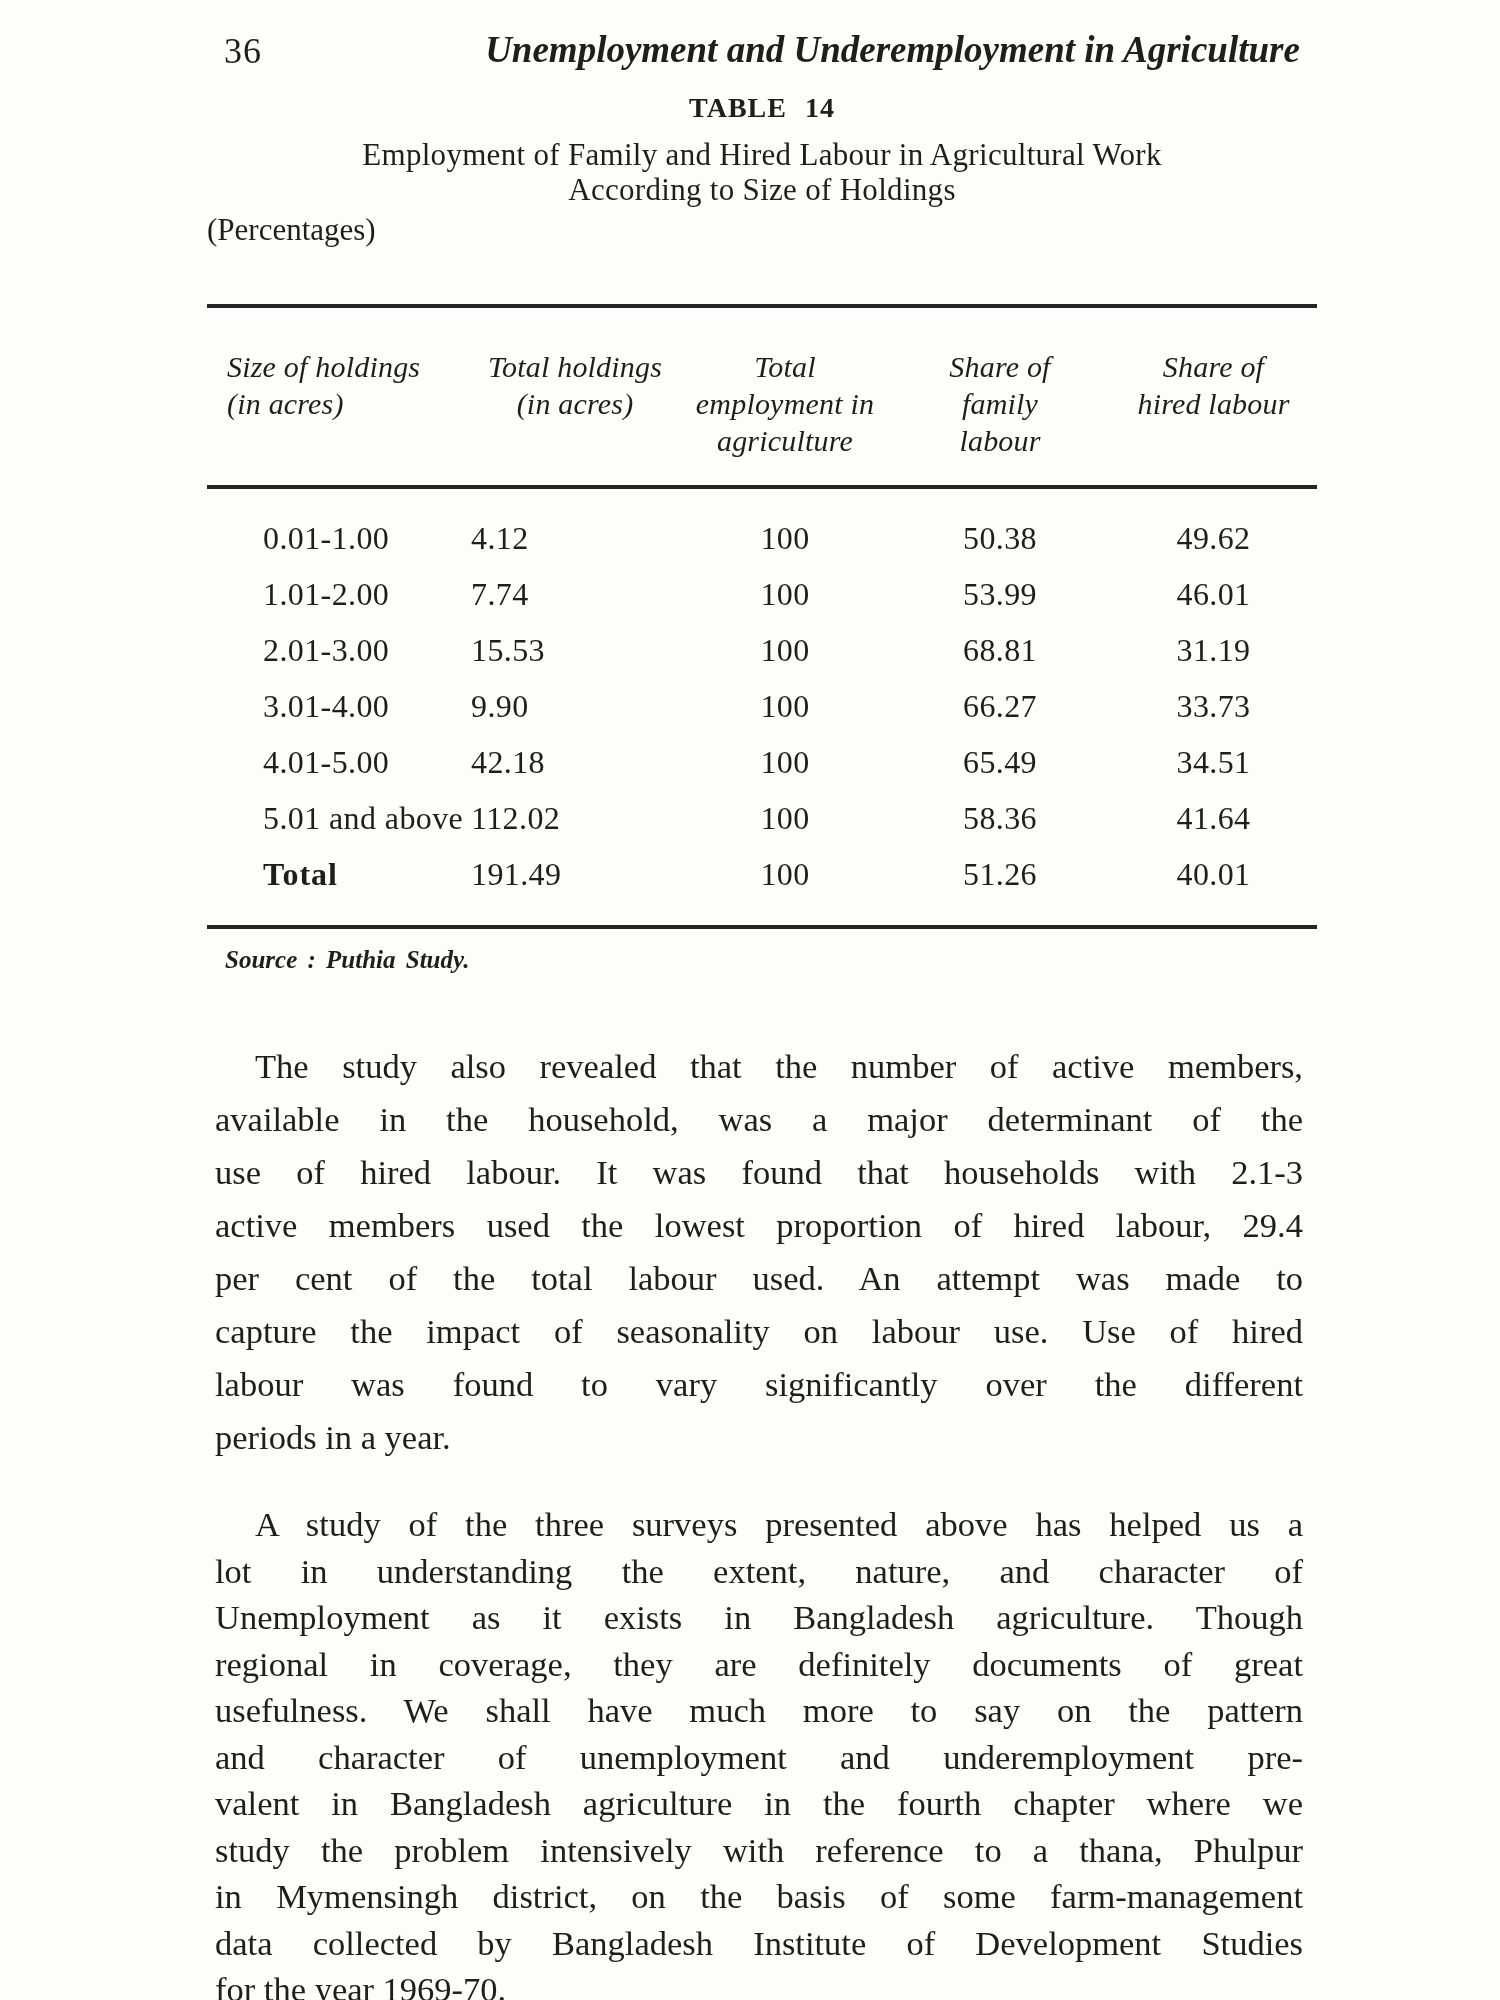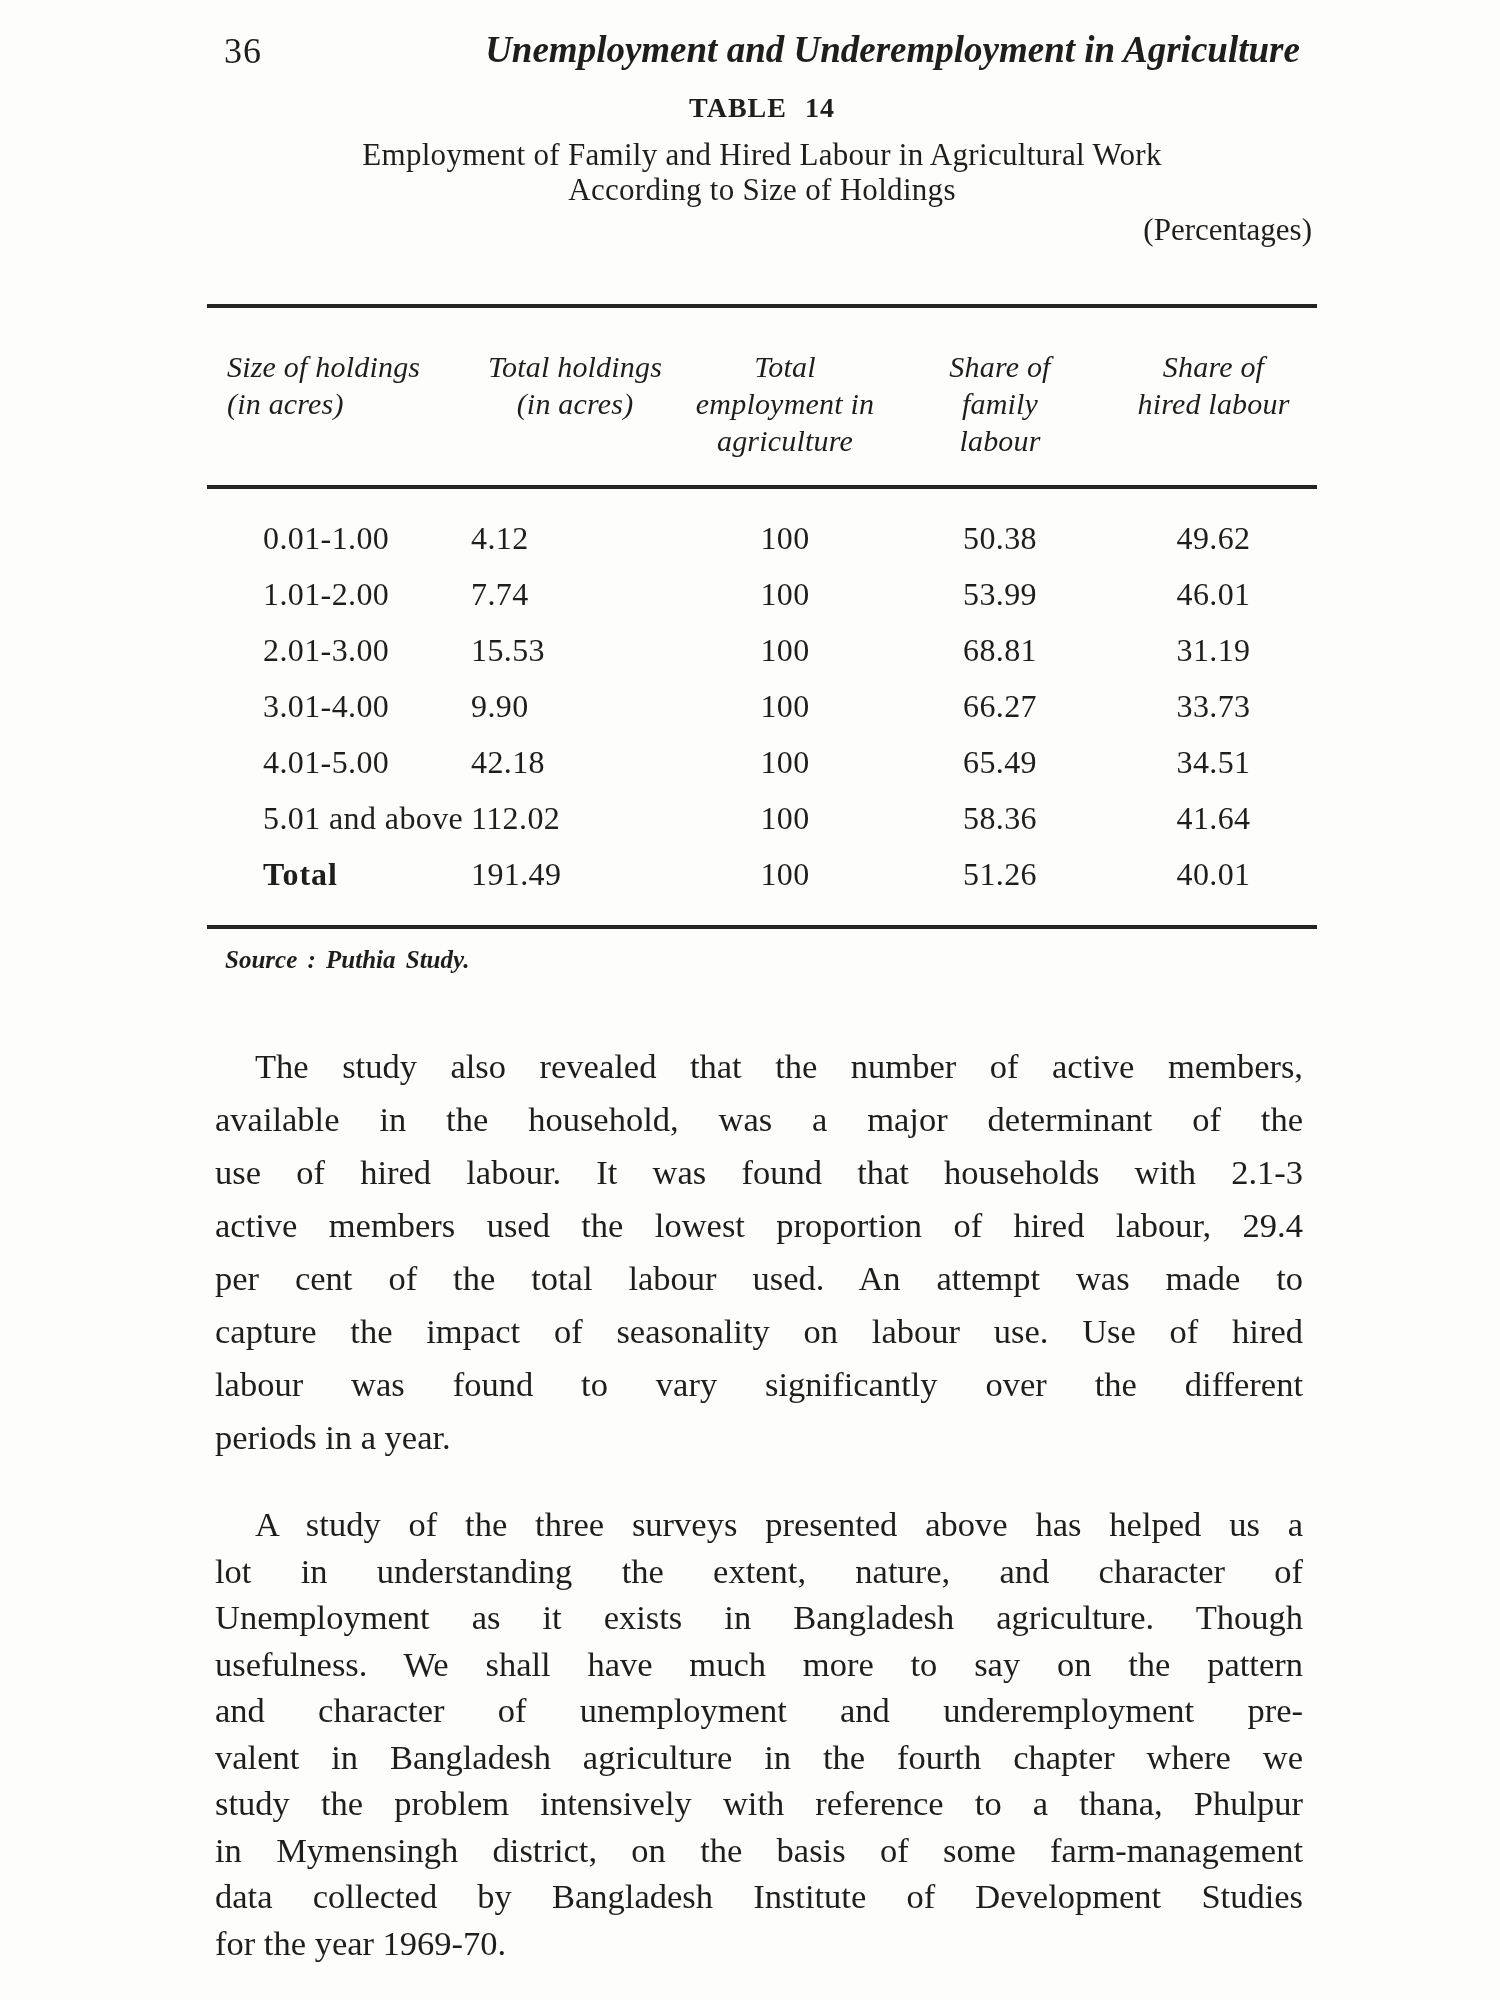--- a/index.html
+++ b/index.html
@@ -16,21 +16,21 @@
     font-size:37px;font-style:italic;font-weight:600;
   }
   
   .tablabel{
     position:absolute;top:92px;left:207px;width:1110px;text-align:center;
     font-size:28px;font-weight:700;letter-spacing:1px;word-spacing:10px;
   }
   .tabtitle{position:absolute;left:207px;width:1110px;text-align:center;font-size:31px;font-weight:500;letter-spacing:.3px;}
   .tabtitle.l1{top:137px;}
   .tabtitle.l2{top:172px;}
-  .unitnote{position:absolute;top:212px;left:207px;width:1105px;text-align:right;font-size:31px;}
+  .unitnote{position:absolute;top:212px;left:207px;width:1105px;font-size:31px;}
   
   .tbl{
     position:absolute;top:304px;left:207px;width:1110px;
     border-collapse:collapse;table-layout:fixed;
     border-top:4px solid #242424;
   }
   .tbl th{
     font-style:italic;font-weight:normal;font-size:30px;line-height:37px;
     vertical-align:top;padding:40px 0 26px 0;
     border-bottom:4px solid #242424;letter-spacing:.2px;
@@ -169,20 +169,21 @@
       <div class="line">active members used the lowest proportion of hired labour, 29.4</div>
       <div class="line">per cent of the total labour used.  An attempt was made to</div>
       <div class="line">capture the impact of seasonality on labour use.  Use of hired</div>
       <div class="line">labour was found to vary significantly over the different</div>
       <div class="line last">periods in a year.</div>
     </div>
     <div class="para2">
       <div class="line indent">A study of the three surveys presented above has helped us a</div>
       <div class="line">lot in understanding the extent, nature, and character of</div>
       <div class="line">Unemployment as it exists in Bangladesh agriculture. Though</div>
+      <div class="line">regional in coverage, they are definitely documents of great</div>
       <div class="line">usefulness.  We shall have much more to say on the pattern</div>
       <div class="line">and character of unemployment and underemployment pre-</div>
       <div class="line">valent in Bangladesh agriculture in the fourth chapter where we</div>
       <div class="line">study the problem intensively with reference to a thana, Phulpur</div>
       <div class="line">in Mymensingh district, on the basis of some farm-management</div>
       <div class="line">data collected by Bangladesh Institute of Development Studies</div>
       <div class="line last">for the year 1969-70.</div>
     </div>
   </div>
 

